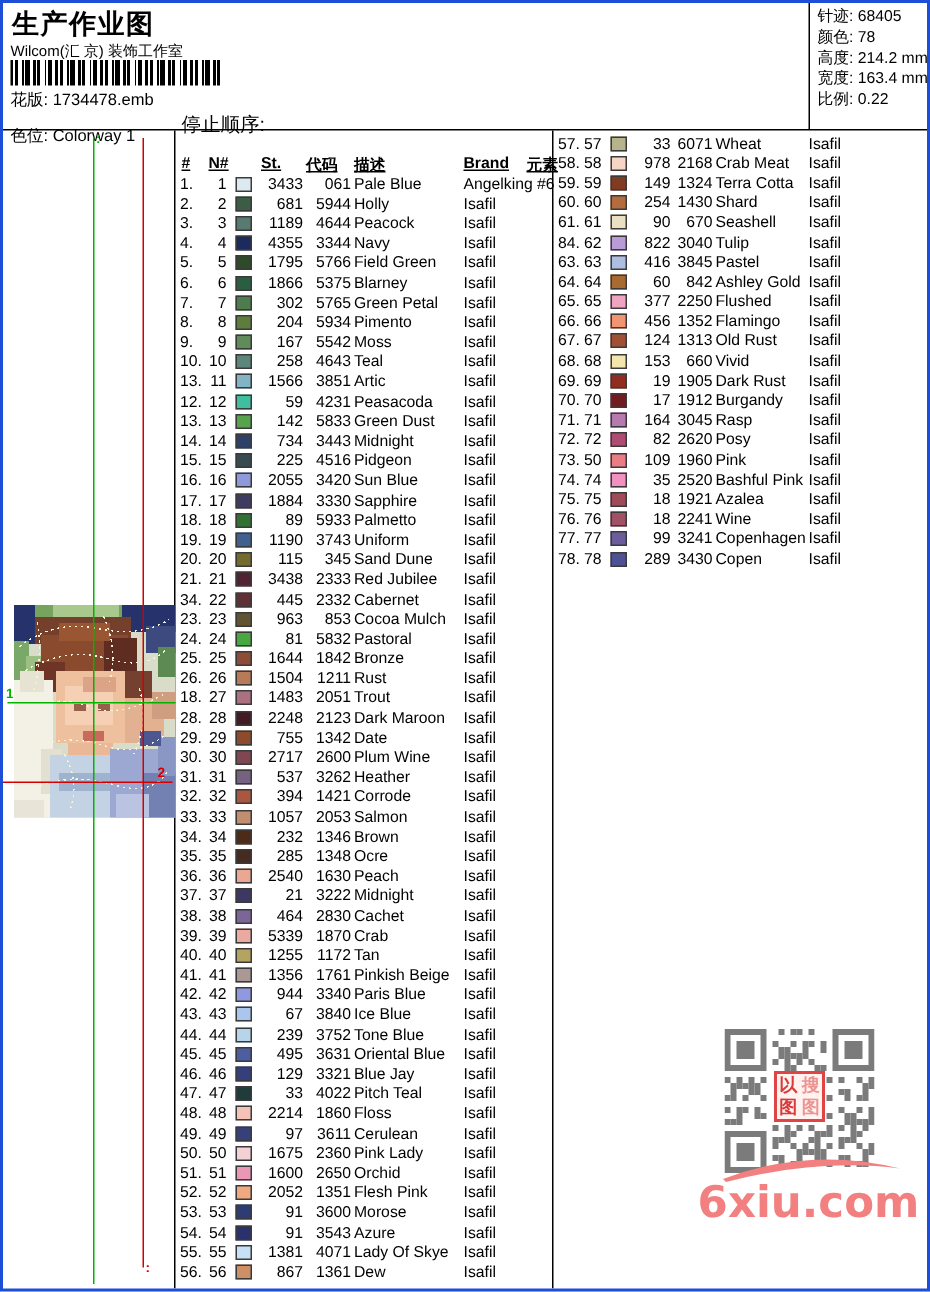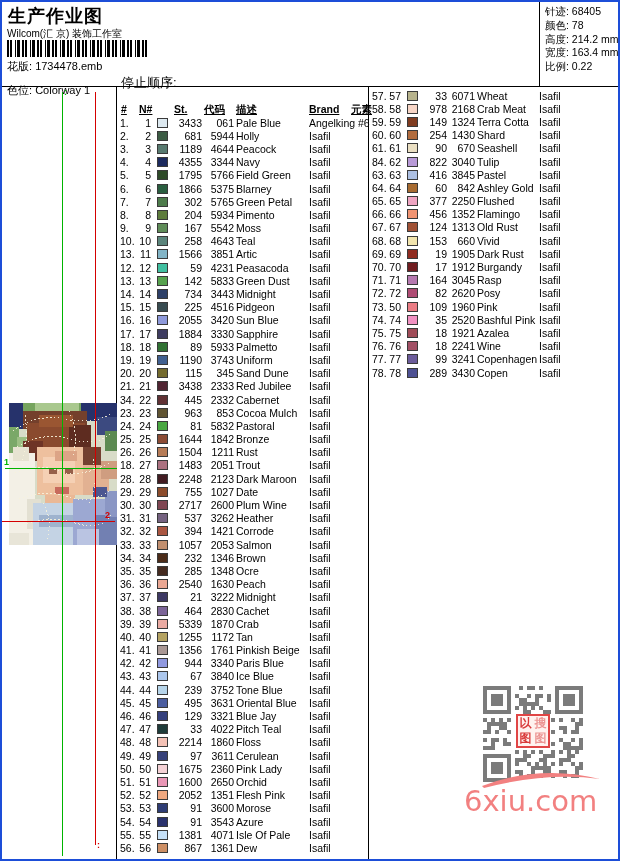--- a/index.html
+++ b/index.html
@@ -48,21 +48,21 @@
   .mk-top{left:62px;top:86px;color:#00b400}
   .mk-bot{left:95px;top:839px;color:#d40000}
   
   .preview{position:absolute;left:7px;top:401px;width:108px;height:142px}
   
   .qr{position:absolute;left:481px;top:684px;width:100px;height:96px}
   .stamp{position:absolute;left:514px;top:712px;width:34px;height:34px;background:rgba(255,241,238,.93);
          border:2px solid #e04545;box-sizing:border-box;display:grid;grid-template-columns:1fr 1fr;
          grid-auto-rows:1fr;font-size:12px;font-weight:bold;color:#d93a3a;text-align:center;line-height:14px}
   .stamp .faint{opacity:.5}
-  .wm{position:absolute;left:462px;top:782px;width:150px;font-size:29px;font-weight:normal;
+  .wm{position:absolute;left:462px;top:782px;width:150px;text-align:center;font-size:29px;font-weight:bold;
       color:#f28080;white-space:nowrap;font-family:"DejaVu Sans",sans-serif}
   .swoosh{position:absolute;left:474px;top:768px;width:128px;height:20px}
 </style>
 </head>
 <body>
 
 <div class="page">
 
   <div class="hdr-title">生产作业图</div>
   <div class="hdr-sub">Wilcom(汇 京) 装饰工作室</div>
@@ -436,21 +436,21 @@
         <span class="c-brand">Isafil</span>
         <span class="c-elem"></span>
       </div>
       <div class="lrow">
         <span class="c-seq">29.</span>
         <span class="c-n">29</span>
         <span class="c-sw">
           <span class="swatch" style="background: rgb(140, 76, 44);"></span>
         </span>
         <span class="c-st">755</span>
-        <span class="c-code">1027</span>
+        <span class="c-code">1342</span>
         <span class="c-desc">Date</span>
         <span class="c-brand">Isafil</span>
         <span class="c-elem"></span>
       </div>
       <div class="lrow">
         <span class="c-seq">30.</span>
         <span class="c-n">30</span>
         <span class="c-sw">
           <span class="swatch" style="background: rgb(128, 70, 82);"></span>
         </span>
@@ -749,21 +749,21 @@
         <span class="c-elem"></span>
       </div>
       <div class="lrow">
         <span class="c-seq">55.</span>
         <span class="c-n">55</span>
         <span class="c-sw">
           <span class="swatch" style="background: rgb(197, 224, 247);"></span>
         </span>
         <span class="c-st">1381</span>
         <span class="c-code">4071</span>
-        <span class="c-desc">Isle Of Pale</span>
+        <span class="c-desc">Lady Of Skye</span>
         <span class="c-brand">Isafil</span>
         <span class="c-elem"></span>
       </div>
       <div class="lrow">
         <span class="c-seq">56.</span>
         <span class="c-n">56</span>
         <span class="c-sw">
           <span class="swatch" style="background: rgb(205, 143, 101);"></span>
         </span>
         <span class="c-st">867</span>

